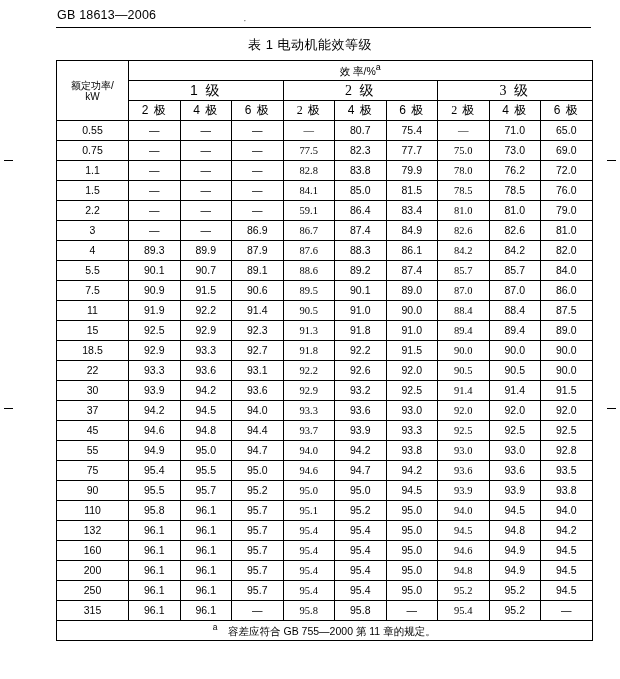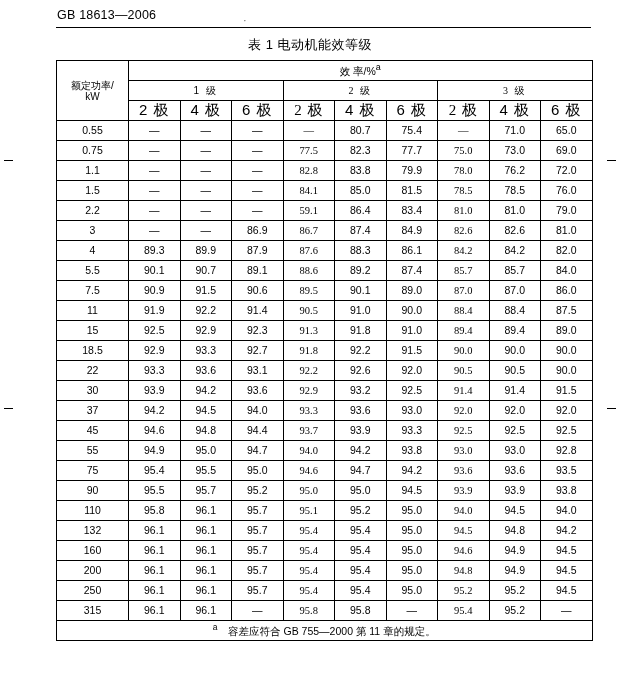--- a/index.html
+++ b/index.html
@@ -95,26 +95,26 @@
   .hdr-power {
     font-size: 10px;
     line-height: 1.35;
     height: 44px;
   }
   .hdr-eff {
     font-size: 10.5px;
     height: 21px;
   }
   .hdr-grade {
-    font-size: 10px;
+    font-size: 14px;
     height: 21px;
     letter-spacing: 2px;
   }
   .hdr-pole {
-    font-size: 15px;
+    font-size: 12px;
     height: 21px;
     letter-spacing: 1px;
   }
   .col-power { width: 72px; }
   .col-val { width: 51.5px; }
   .footnote td {
     text-align: left;
     padding: 3px 0 3px 10px;
     height: 21px;
     font-size: 10.5px;

